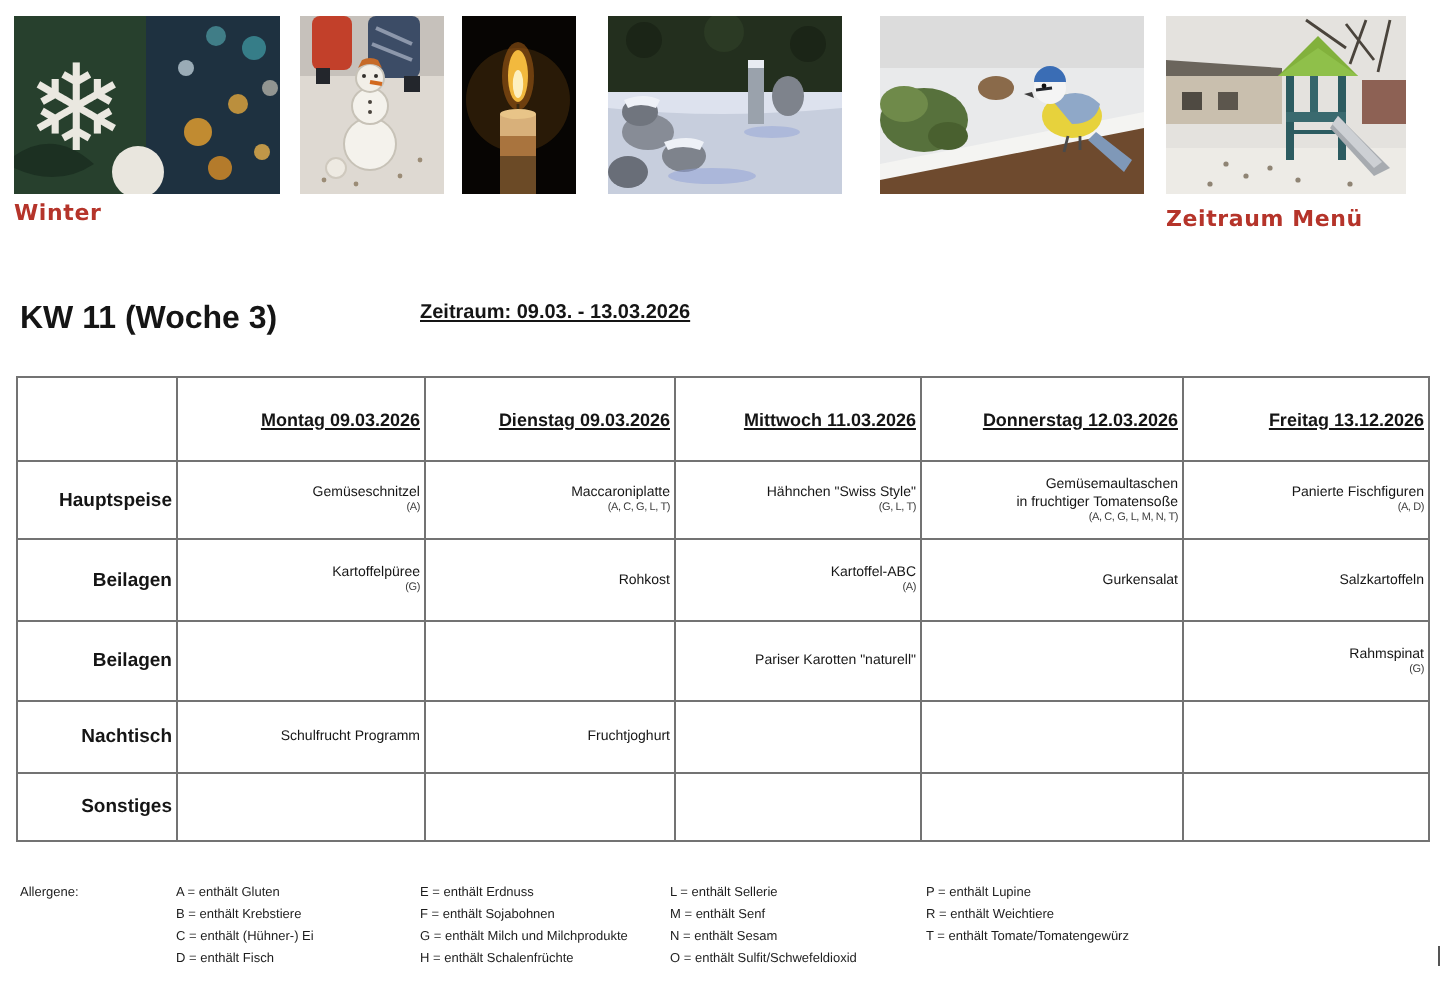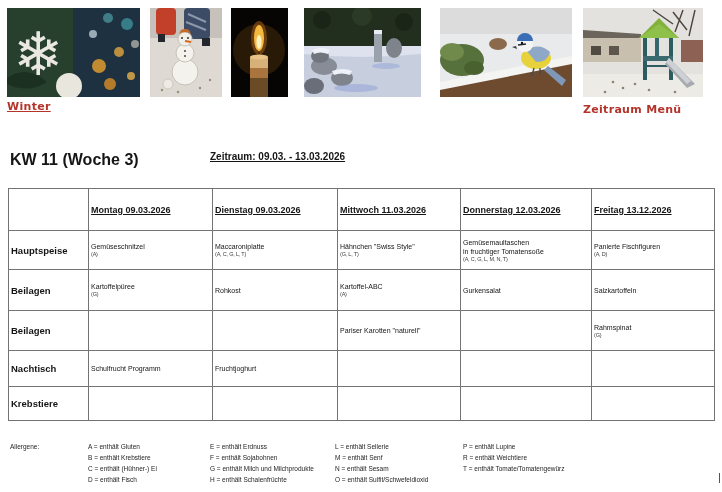--- a/index.html
+++ b/index.html
@@ -13,21 +13,21 @@
   .caption{position:absolute;font-family:"DejaVu Sans",sans-serif;font-weight:bold;
     font-size:11px;color:#b5342a;letter-spacing:.3px;}
   
   .meta-week{position:absolute;left:10px;top:151px;font-size:16px;font-weight:bold;}
   .meta-period{position:absolute;left:210px;top:151px;font-size:10px;font-weight:bold;
     text-decoration:underline;text-align:right;}
   
   table.menu{position:absolute;left:8px;top:188px;width:706px;border-collapse:collapse;
     table-layout:fixed;}
   table.menu td,table.menu th{border:1px solid #737373;padding:0 2px;vertical-align:middle;
-    text-align:left;overflow:hidden;}
+    text-align:right;overflow:hidden;}
   td.day{font-size:9px;font-weight:bold;text-decoration:underline;}
   th.rowlabel{font-size:9.5px;font-weight:bold;}
   .l1,.l2{font-size:7px;line-height:9px;}
   .al{font-size:5.5px;line-height:7px;color:#3d3d3d;letter-spacing:-.2px;}
   
   .legend{position:absolute;top:441px;font-size:6.5px;line-height:11px;color:#1d1d1d;}
   .legend div{white-space:nowrap;}
   #legend-title{left:10px;}
   #legend-c0{left:88px;}
   #legend-c1{left:210px;}
@@ -163,21 +163,21 @@
     <polygon points="86,50 108,73 104,76 83,54" fill="#cdd0d4"></polygon>
     <circle cx="30" cy="74" r="1.3" fill="#8f8474"></circle>
     <circle cx="40" cy="80" r="1.3" fill="#8f8474"></circle>
     <circle cx="52" cy="76" r="1.3" fill="#8f8474"></circle>
     <circle cx="22" cy="84" r="1.3" fill="#8f8474"></circle>
     <circle cx="66" cy="82" r="1.3" fill="#8f8474"></circle>
     <circle cx="92" cy="84" r="1.3" fill="#8f8474"></circle>
   </svg>
 </span>
 
-<div class="caption" style="left:7px;top:100px;text-decoration:underline;">Winter</div>
+<div class="caption" style="left:7px;top:100px;">Winter</div>
 <div class="caption" style="left:583px;top:103px;">Zeitraum Menü</div>
 
 <div class="meta-week">KW 11 (Woche 3)</div>
 <div class="meta-period">Zeitraum: 09.03. - 13.03.2026</div>
 
 <table class="menu">
   <colgroup>
     <col style="width:80px">
       <col style="width:124px">
       <col style="width:125px">
@@ -262,21 +262,21 @@
         </td>
     <td>
           <div class="l1">Fruchtjoghurt</div>
         </td>
     <td></td>
     <td></td>
     <td></td>
   </tr>
 
   <tr style="height:34px">
-    <th class="rowlabel">Krebstiere</th>
+    <th class="rowlabel">Sonstiges</th>
     <td></td>
     <td></td>
     <td></td>
     <td></td>
     <td></td>
   </tr>
 </tbody>
   </table>
 
 <div class="legend" id="legend-title">Allergene:</div>

